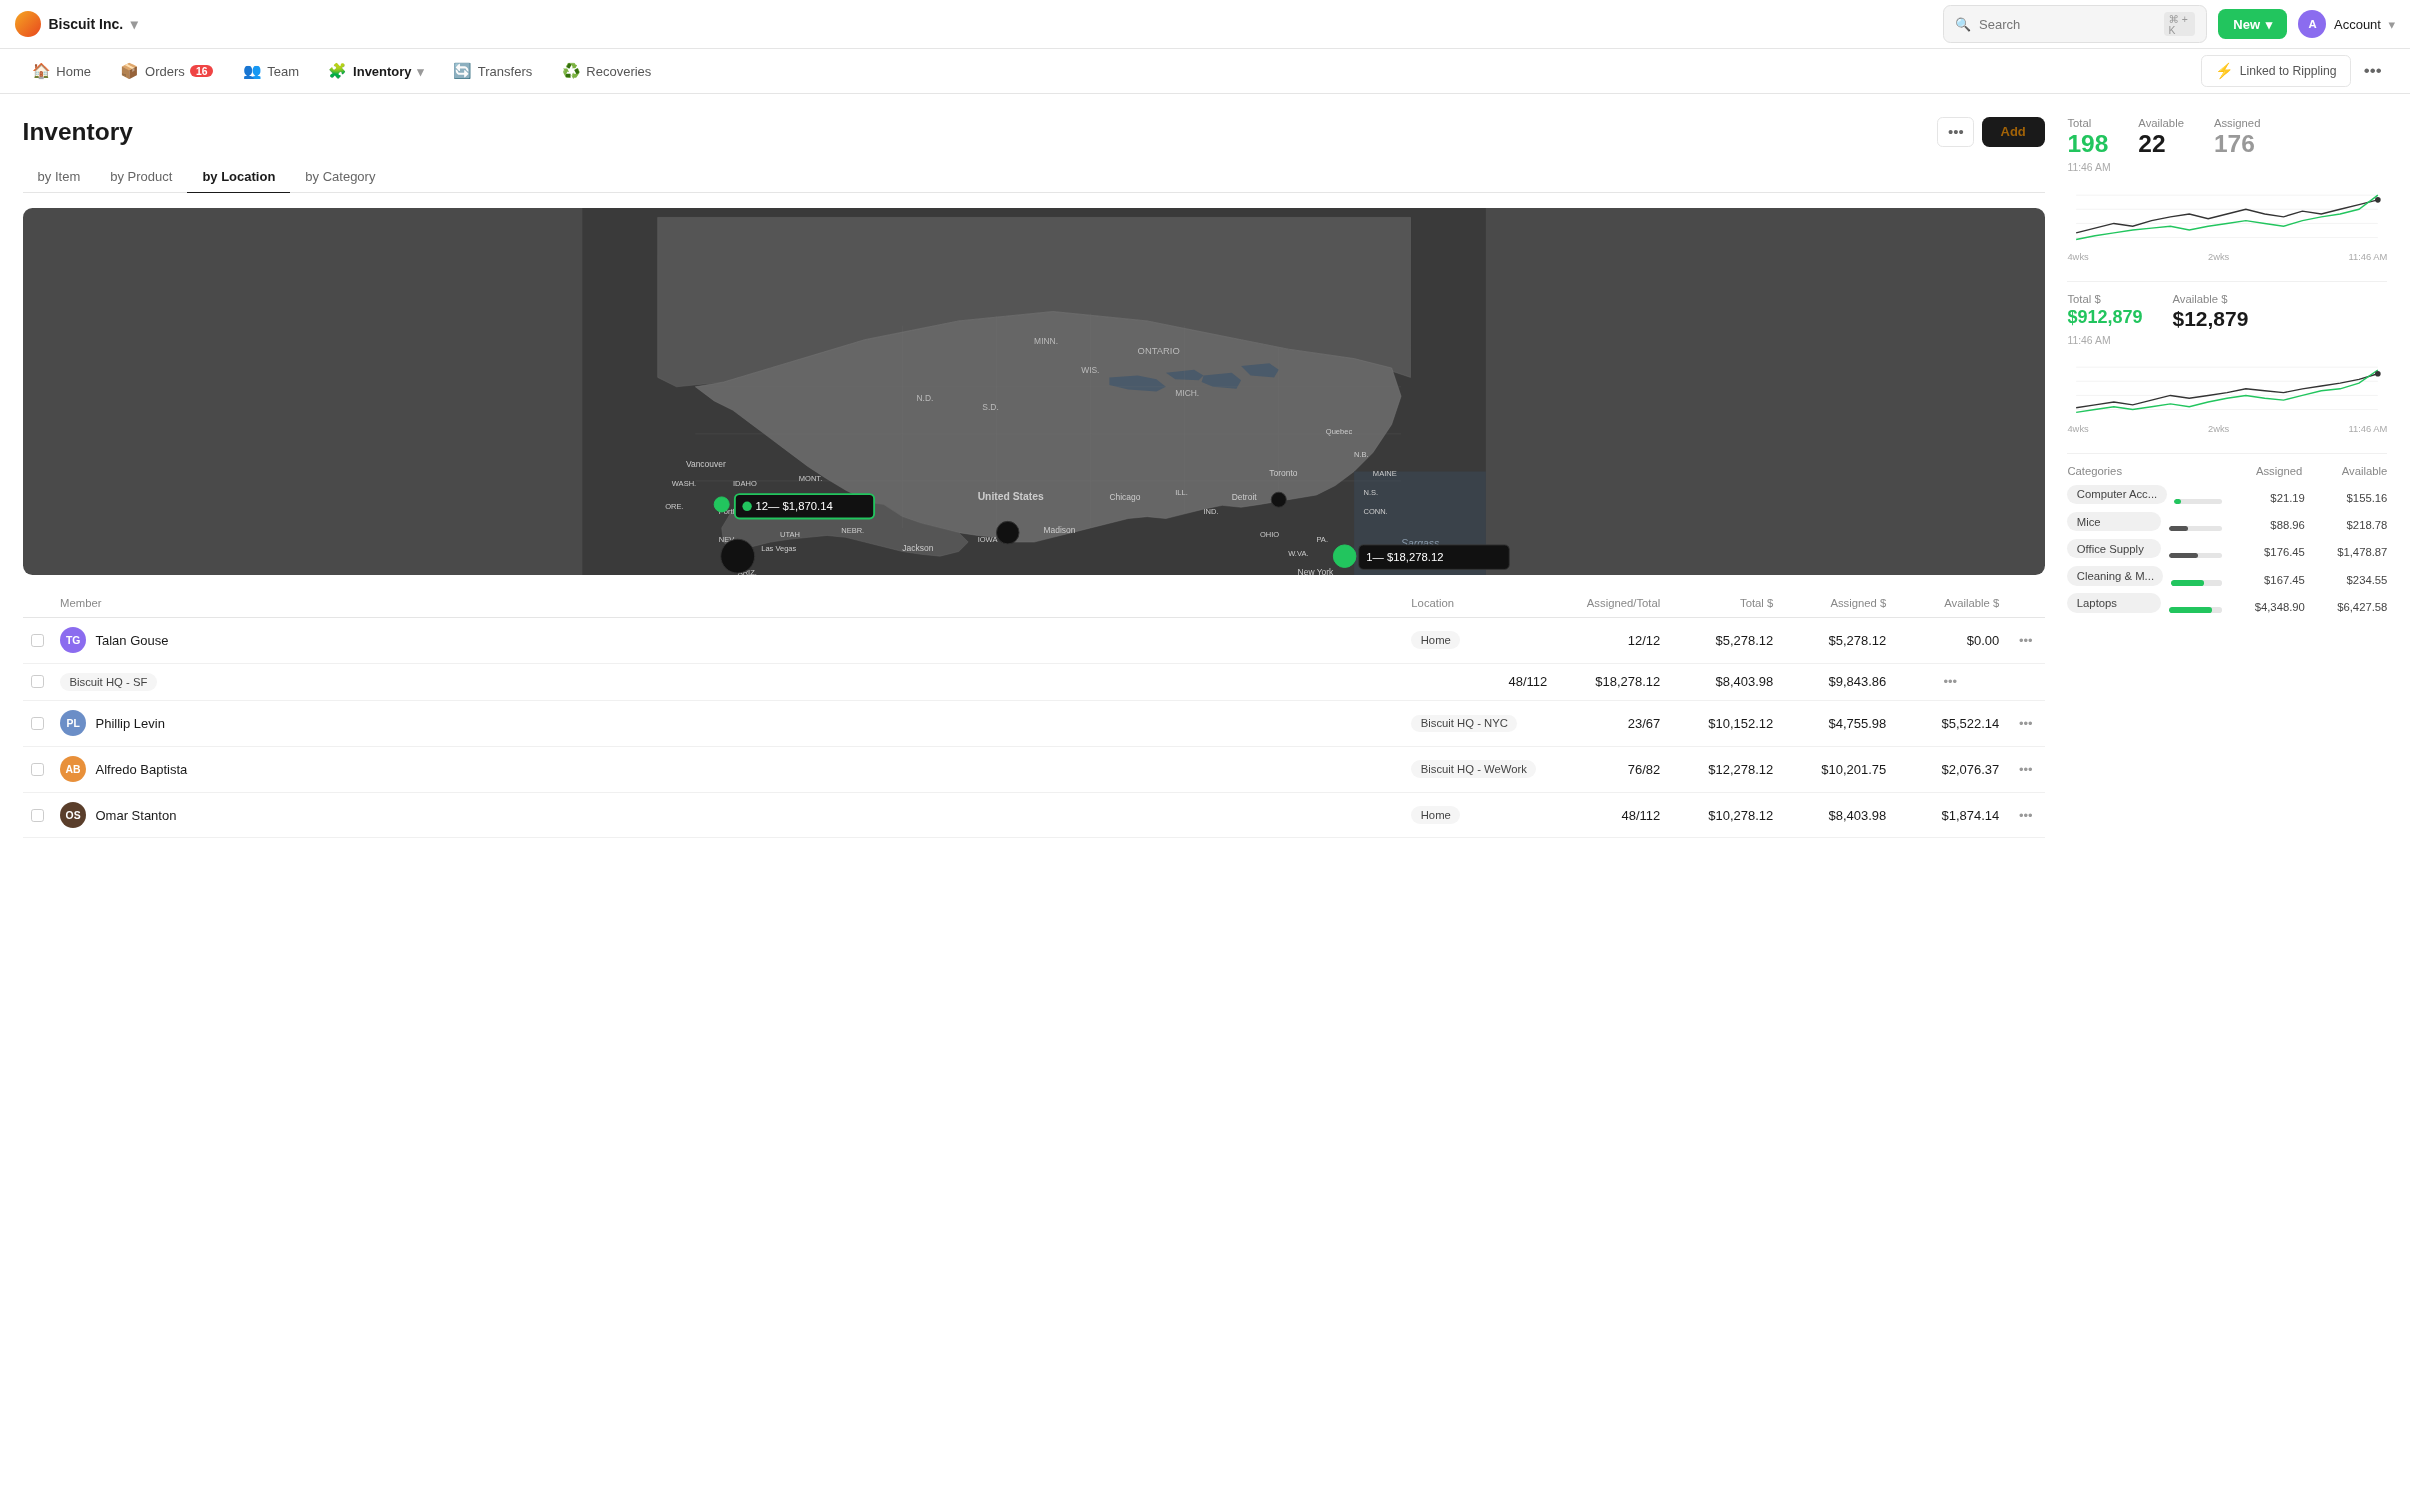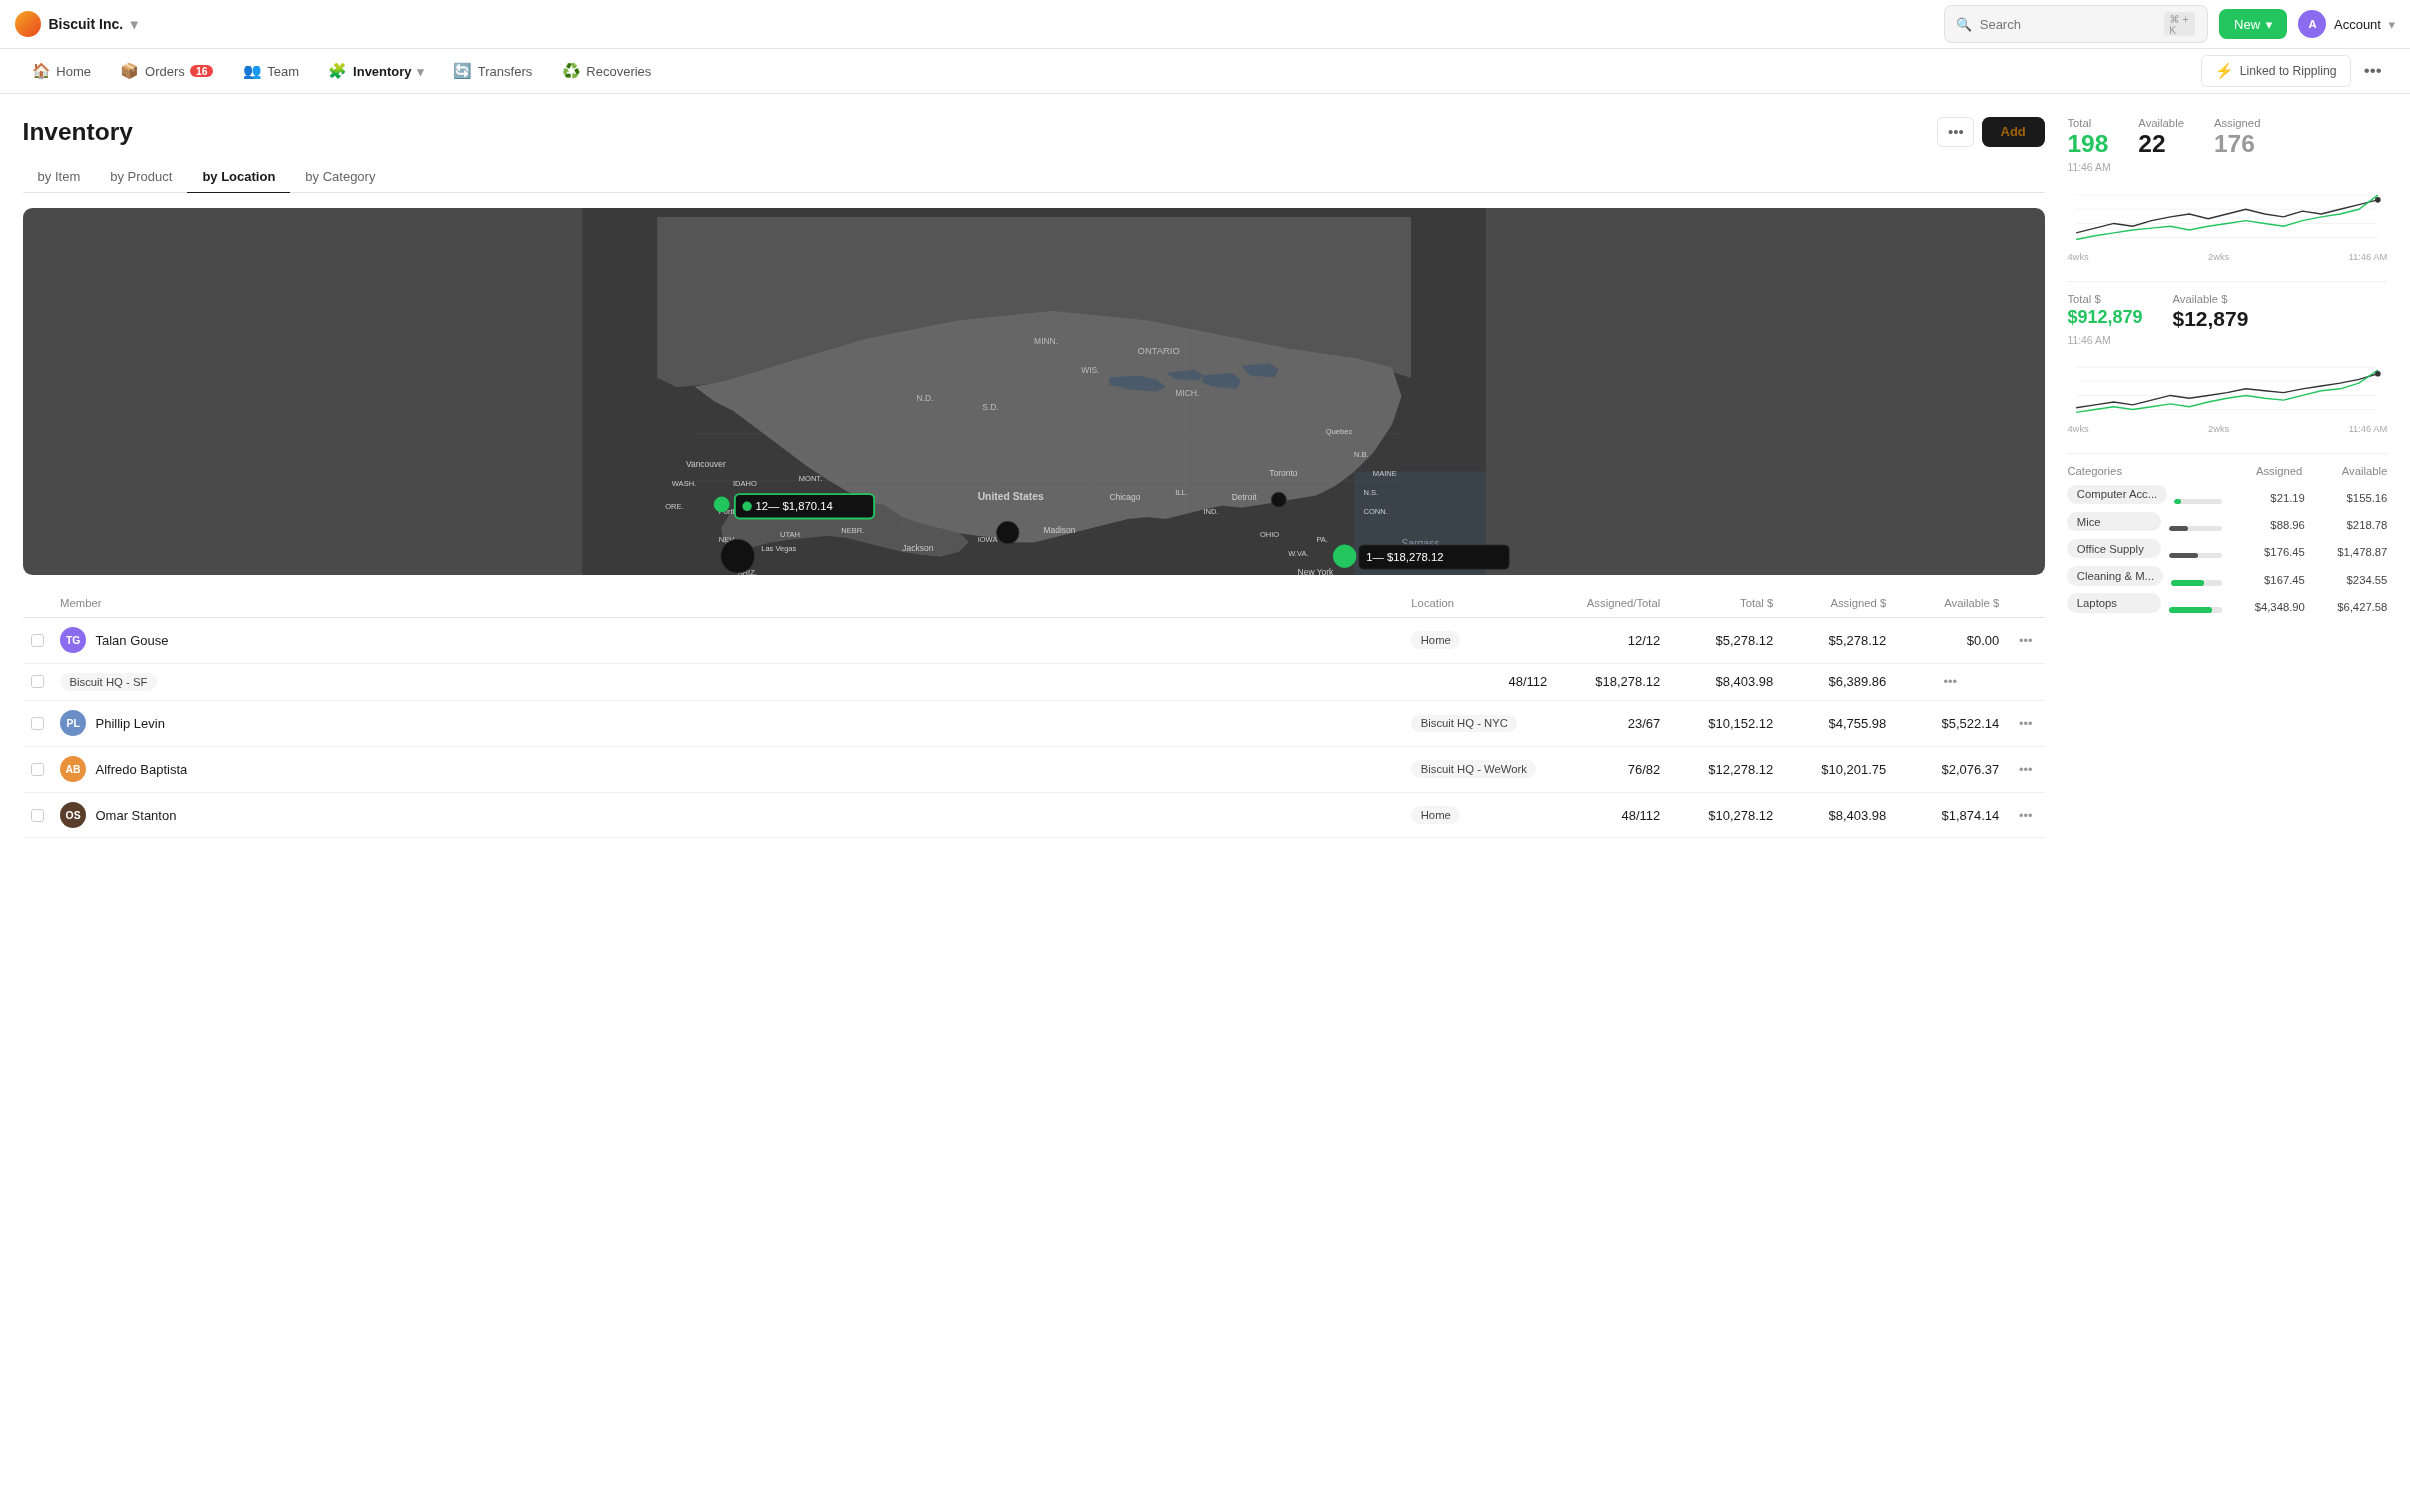--- a/index.html
+++ b/index.html
@@ -6,21 +6,21 @@
     body { font-family: -apple-system, BlinkMacSystemFont, 'Segoe UI', sans-serif; background: #fff; color: #1a1a1a; font-size: 13px; }
 
     
     .topbar { display: flex; align-items: center; height: 49px; padding: 12px 15px; border-bottom: 0.9px solid #e5e5e5; gap: 11.3px; }
     .topbar-logo { display: flex; align-items: center; gap: 7.5px; font-weight: 600; font-size: 14px; cursor: pointer; }
     .logo-circle { width: 26px; height: 26px; border-radius: 50%; background: linear-gradient(135deg, #f5a623, #e8471e); flex-shrink: 0; }
     .topbar-spacer { flex: 1; }
     .search-box { display: flex; align-items: center; gap: 7.5px; background: #f5f5f5; border: 0.9px solid #e0e0e0; border-radius: 7.5px; padding: 5.6px 11.3px; width: 264px; }
     .search-box input { border: none; background: transparent; outline: none; font-size: 13px; color: #666; width: 100%; }
     .search-kbd { font-size: 10.4px; color: #999; background: #e8e8e8; border-radius: 3.8px; padding: 0.9px 4.7px; }
-    .new-btn { display: flex; align-items: center; gap: 5.6px; background: #22c55e; color: #fff; border: none; border-radius: 7.5px; padding: 7.5px 15px; font-size: 13px; font-weight: 400; cursor: pointer; }
+    .new-btn { display: flex; align-items: center; gap: 5.6px; background: #22c55e; color: #fff; border: none; border-radius: 7.5px; padding: 7.5px 15px; font-size: 13px; font-weight: 700; cursor: pointer; }
     .account-btn { display: flex; align-items: center; gap: 7.5px; cursor: pointer; font-weight: 500; }
     .avatar { width: 28px; height: 28px; border-radius: 50%; background: #8b6cef; display: flex; align-items: center; justify-content: center; color: white; font-size: 11.3px; font-weight: 600; }
 
     
     .navbar { display: flex; align-items: center; height: 45px; padding: 0 19px; border-bottom: 0.9px solid #e5e5e5; gap: 3.8px; }
     .nav-item { display: flex; align-items: center; gap: 5.6px; padding: 5.6px 13px; border-radius: 5.6px; cursor: pointer; font-size: 13px; color: #555; white-space: nowrap; }
     .nav-item.active { font-weight: 600; color: #1a1a1a; }
     .nav-badge { background: #ef4444; color: white; border-radius: 9.4px; font-size: 10.4px; padding: 0.9px 5.6px; font-weight: 600; }
     .nav-spacer { flex: 1; }
     .linked-rippling { display: flex; align-items: center; gap: 5.6px; padding: 5.6px 13px; border-radius: 5.6px; border: 0.9px solid #e5e5e5; cursor: pointer; font-size: 12.2px; color: #555; }
@@ -318,21 +318,21 @@
       </div>
 
       <div class="table-row">
         <div class="checkbox-cell">
             <div class="checkbox"></div>
           </div>
         <div><span class="location-badge">Biscuit HQ - SF</span></div>
         <div class="text-right">48/112</div>
         <div class="text-right">$18,278.12</div>
         <div class="text-right">$8,403.98</div>
-        <div class="text-right">$6,389.86</div>
+        <div class="text-right">$9,843.86</div>
         <div class="row-menu">•••</div>
       </div>
 
       <div class="table-row">
         <div class="checkbox-cell">
             <div class="checkbox"></div>
           </div>
         <div class="member-cell">
           <div class="member-avatar" style="background:#6b8ec7;display:flex;align-items:center;justify-content:center;color:white;font-size:10.4px;font-weight:600;">PL</div>
           <span>Phillip Levin</span>

